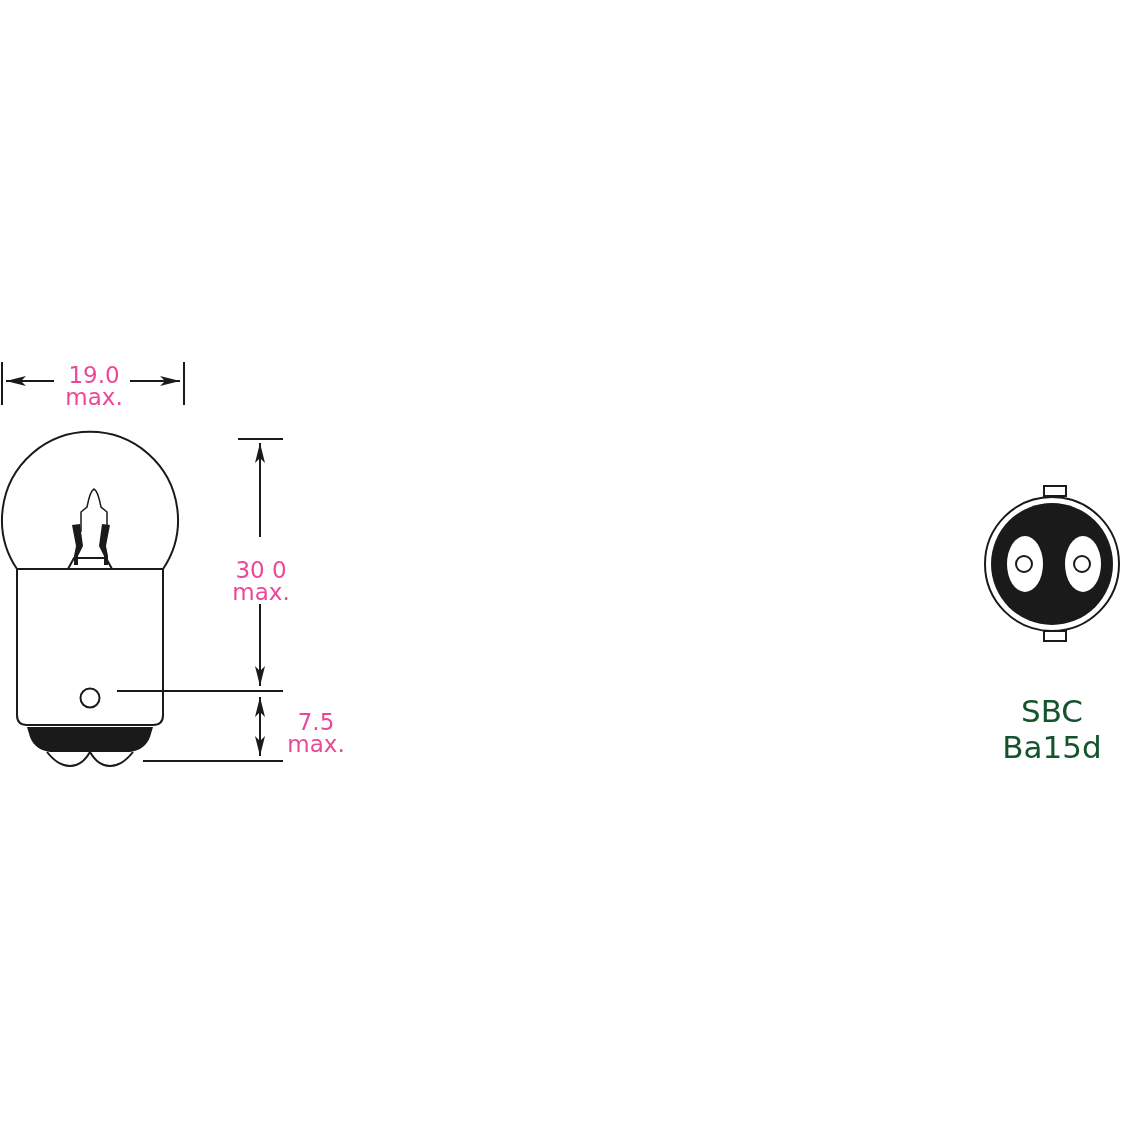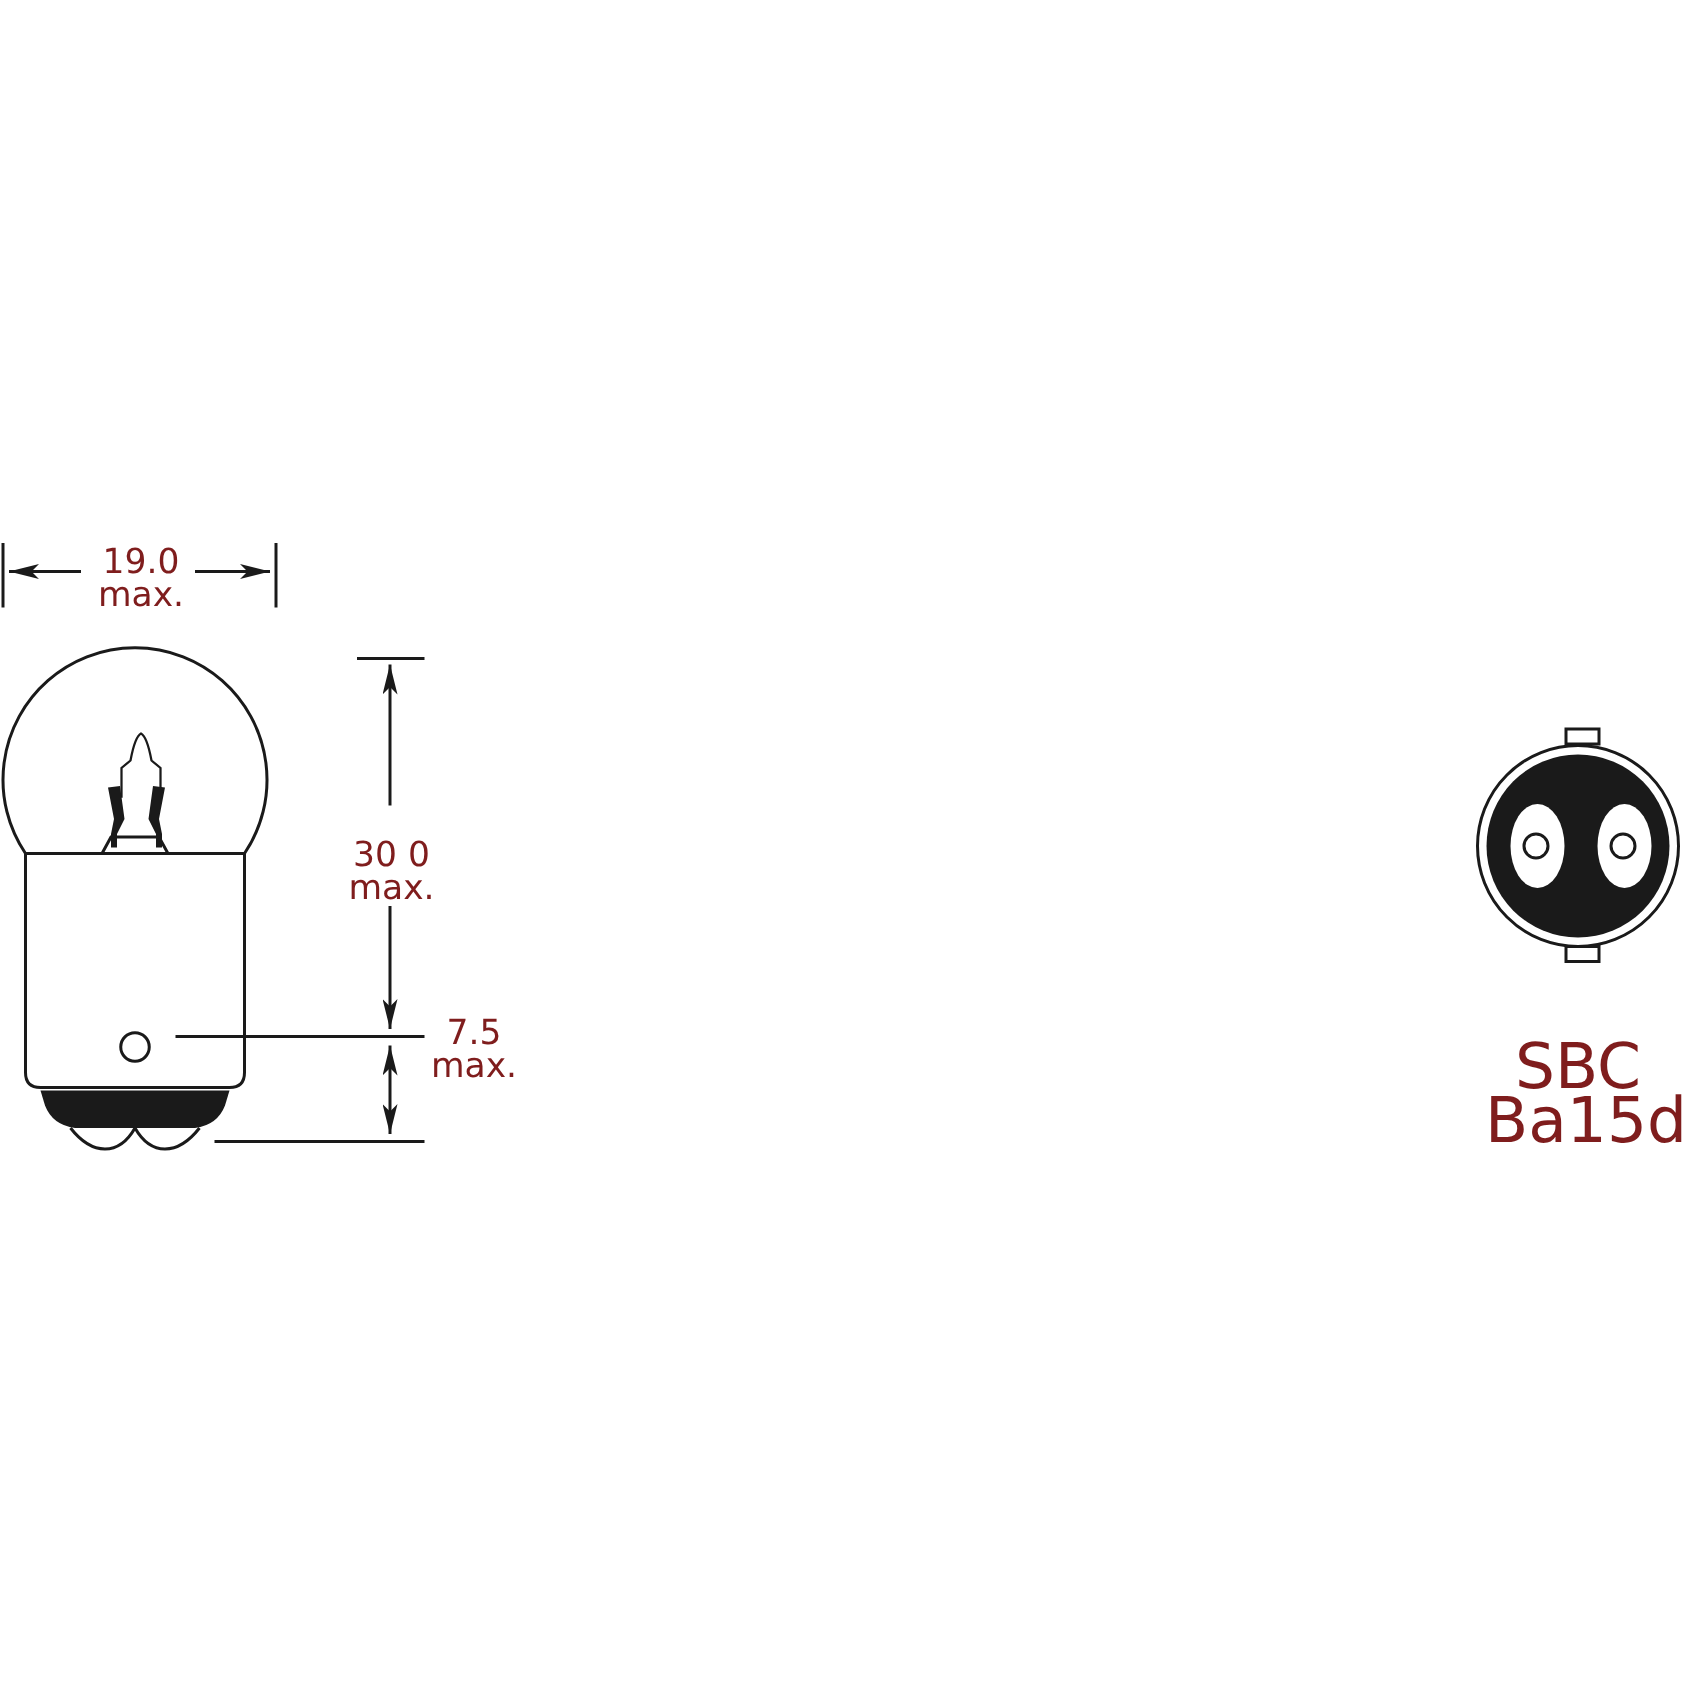--- a/index.html
+++ b/index.html
@@ -1,20 +1,20 @@
 <!DOCTYPE html>
 <html><head>
 <meta charset="utf-8">
 <style>
   html, body { margin: 0; padding: 0; background: #ffffff; }
   body { width: 1125px; height: 1125px; position: relative; overflow: hidden;
          font-family: "DejaVu Sans", sans-serif; color: #1a1a1a; }
   svg { position: absolute; left: 0; top: 0; }
-  .lbl { position: absolute; text-align: center; font-size: 23px; line-height: 22px; color: #7f1d1d; }
-  .cap { position: absolute; text-align: center; font-size: 42px; line-height: 36px; color: #7f1d1d; }
+  .lbl { position: absolute; text-align: center; font-size: 23px; line-height: 22px; color: #ec4899; }
+  .cap { position: absolute; text-align: center; font-size: 31px; line-height: 36px; color: #14532d; }
 </style>
 </head>
 <body>
 
 <svg width="1125" height="1125" viewBox="0 0 1125 1125">
   <defs>
     <marker id="arr" viewBox="0 0 20 10" refX="20" refY="5" markerWidth="20" markerHeight="10" orient="auto-start-reverse" markerUnits="userSpaceOnUse">
       <path d="M0,0 L20,5 L0,10 L5,5 Z" fill="#1a1a1a"></path>
     </marker>
   </defs>
@@ -75,21 +75,21 @@
 <div class="lbl" style="left:56px; top:364px; width:76px;">
   <div>19.0</div>
   <div>max.</div>
 </div>
 
 <div class="lbl" style="left:222px; top:559px; width:78px;">
   <div>30 0</div>
   <div>max.</div>
 </div>
 
-<div class="lbl" style="left:278px; top:678px; width:76px;">
+<div class="lbl" style="left:278px; top:711px; width:76px;">
   <div>7.5</div>
   <div>max.</div>
 </div>
 
 <div class="cap" style="left:990px; top:693px; width:124px;">
   <div>SBC</div>
   <div>Ba15d</div>
 </div>
 
 </body></html>

